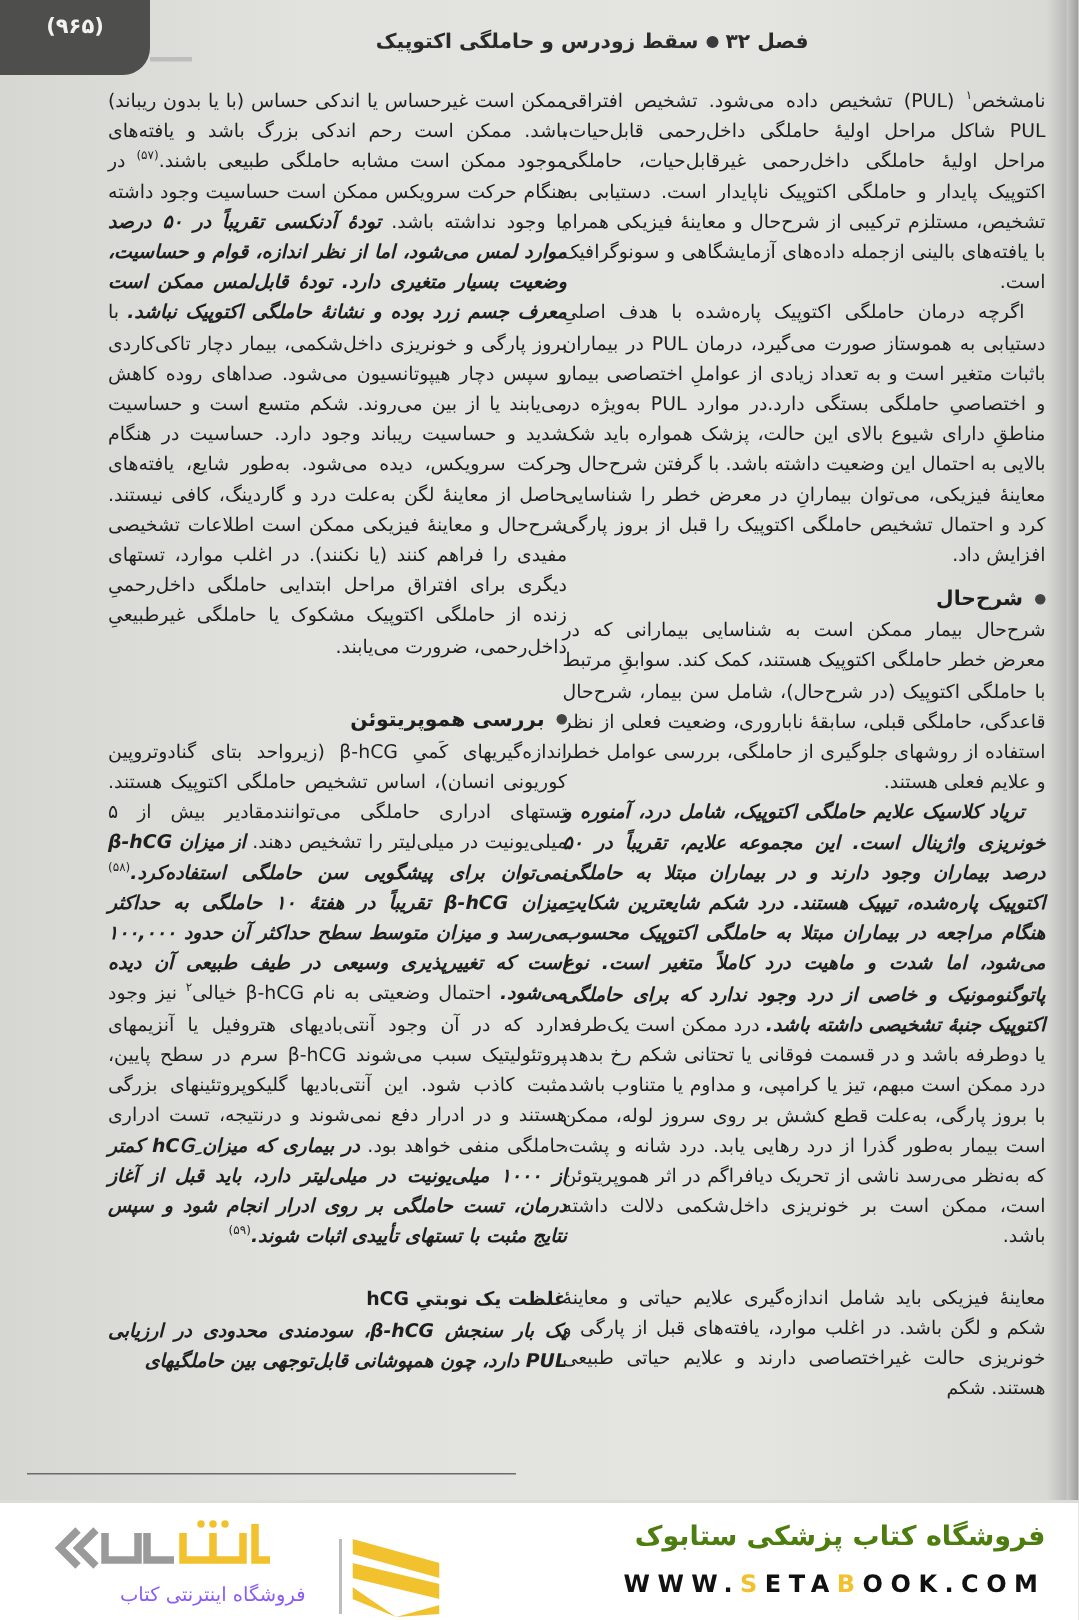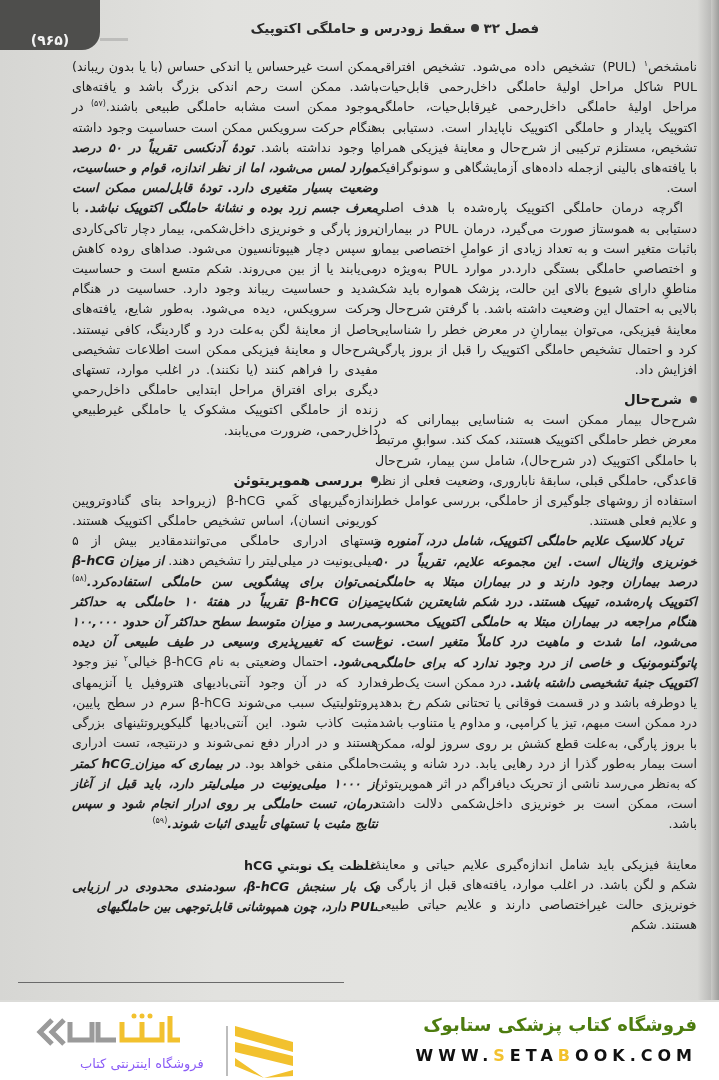--- a/index.html
+++ b/index.html
@@ -20,21 +20,21 @@
     background: linear-gradient(90deg, #c9c9c6, #9d9d9b);
   }
   .header-tab {
     position: absolute; left: 0; top: 0; width: 100px; height: 50px;
     background: #4e4e4c;
     border-bottom-right-radius: 18px;
     color: #f2f2f2;
     font-size: 14px;
     font-weight: bold;
     display: flex; align-items: flex-end; justify-content: center;
-    padding-bottom: 2px;
+    padding-bottom: 24px;
   }
   .header-title {
     position: absolute; top: 20px; right: 180px;
     direction: rtl;
     font-size: 13.5px;
     font-weight: bold;
     color: #2a2a2a;
     display: flex; align-items: center; gap: 5px;
   }
   .header-title .dot {

